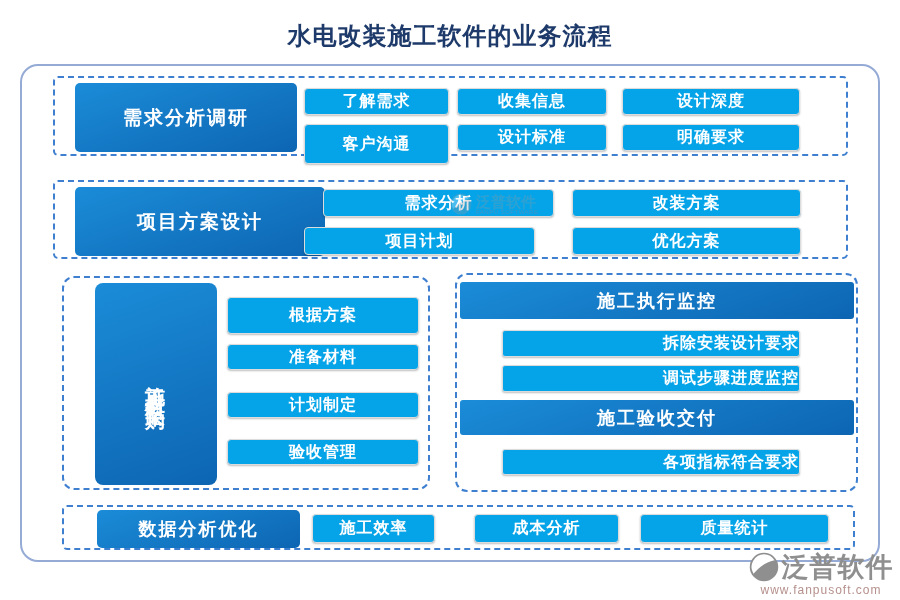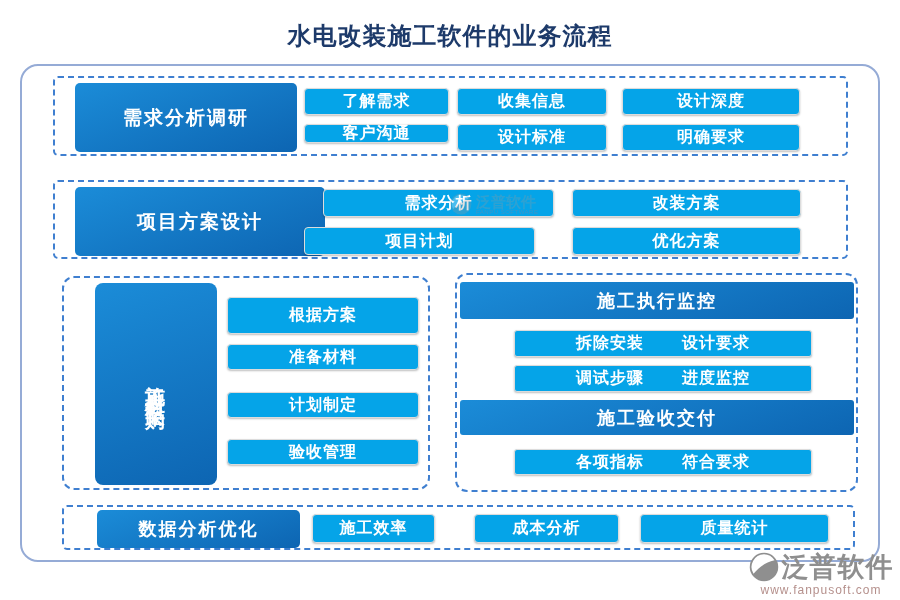--- a/index.html
+++ b/index.html
@@ -37,24 +37,24 @@
     writing-mode:vertical-rl; text-orientation:upright;
     font-size:20px; font-weight:bold; letter-spacing:5px; color:#fff;
   }
   .btn {
     position:absolute; display:flex; align-items:center; justify-content:center;
     background:#05a4e8; color:#ffffff; font-weight:bold; font-size:16px;
     letter-spacing:1px; border-radius:4px; border:1px solid #dcdcdc;
     box-shadow:0 1px 2px rgba(0,0,0,0.25); cursor:pointer;
   }
   .bar {
-    position:absolute; display:flex; align-items:center; justify-content:center;
-    gap:38px; background:#05a4e8; color:#fff; font-weight:bold; font-size:16px;
+    position:absolute; display:flex; align-items:center; justify-content:flex-end;
+    background:#05a4e8; color:#fff; font-weight:bold; font-size:16px;
     letter-spacing:1px; border-radius:3px; border:1px solid #dcdcdc;
-    box-shadow:0 1px 2px rgba(0,0,0,0.25); cursor:pointer;margin-left:12px;
+    box-shadow:0 1px 2px rgba(0,0,0,0.25); cursor:pointer;
   }
   .hdr {
     position:absolute; display:flex; align-items:center; justify-content:center;
     background:linear-gradient(160deg,#1b8cd8 0%,#0d65b2 100%);
     color:#fff; font-weight:bold; font-size:18px; letter-spacing:2px;
     border-radius:3px; cursor:pointer;text-align:center;
   }
   .watermark {
     position:absolute; left:450px; top:193px; width:110px;
     display:flex; align-items:center; gap:4px; opacity:0.28;
@@ -78,21 +78,21 @@
 
 <div class="title">水电改装施工软件的业务流程</div>
 
 <div class="outer"></div>
 
 <div class="dashed" style="left:53px;top:76px;width:795px;height:80px;">
   <div class="darkbox" style="left:20px;top:5px;width:222px;height:69px;">需求分析调研</div>
   <div class="btn" style="left:249px;top:10px;width:145px;height:27px;">了解需求</div>
   <div class="btn" style="left:402px;top:10px;width:150px;height:27px;">收集信息</div>
   <div class="btn" style="left:567px;top:10px;width:178px;height:27px;">设计深度</div>
-  <div class="btn" style="left:249px;top:46px;width:145px;height:19px;">客户沟通</div>
+  <div class="btn" style="left:249px;top:46px;width:145px;height:40px;">客户沟通</div>
   <div class="btn" style="left:402px;top:46px;width:150px;height:27px;">设计标准</div>
   <div class="btn" style="left:567px;top:46px;width:178px;height:27px;">明确要求</div>
 </div>
 
 <div class="dashed" style="left:53px;top:180px;width:795px;height:79px;">
   <div class="darkbox" style="left:20px;top:5px;width:250px;height:69px;">项目方案设计</div>
   <div class="btn" style="left:249px;top:7px;width:231px;height:28px;margin-left:19px;">需求分析</div>
   <div class="btn" style="left:517px;top:7px;width:229px;height:28px;">改装方案</div>
   <div class="btn" style="left:249px;top:45px;width:231px;height:28px;">项目计划</div>
   <div class="btn" style="left:517px;top:45px;width:229px;height:28px;">优化方案</div>

